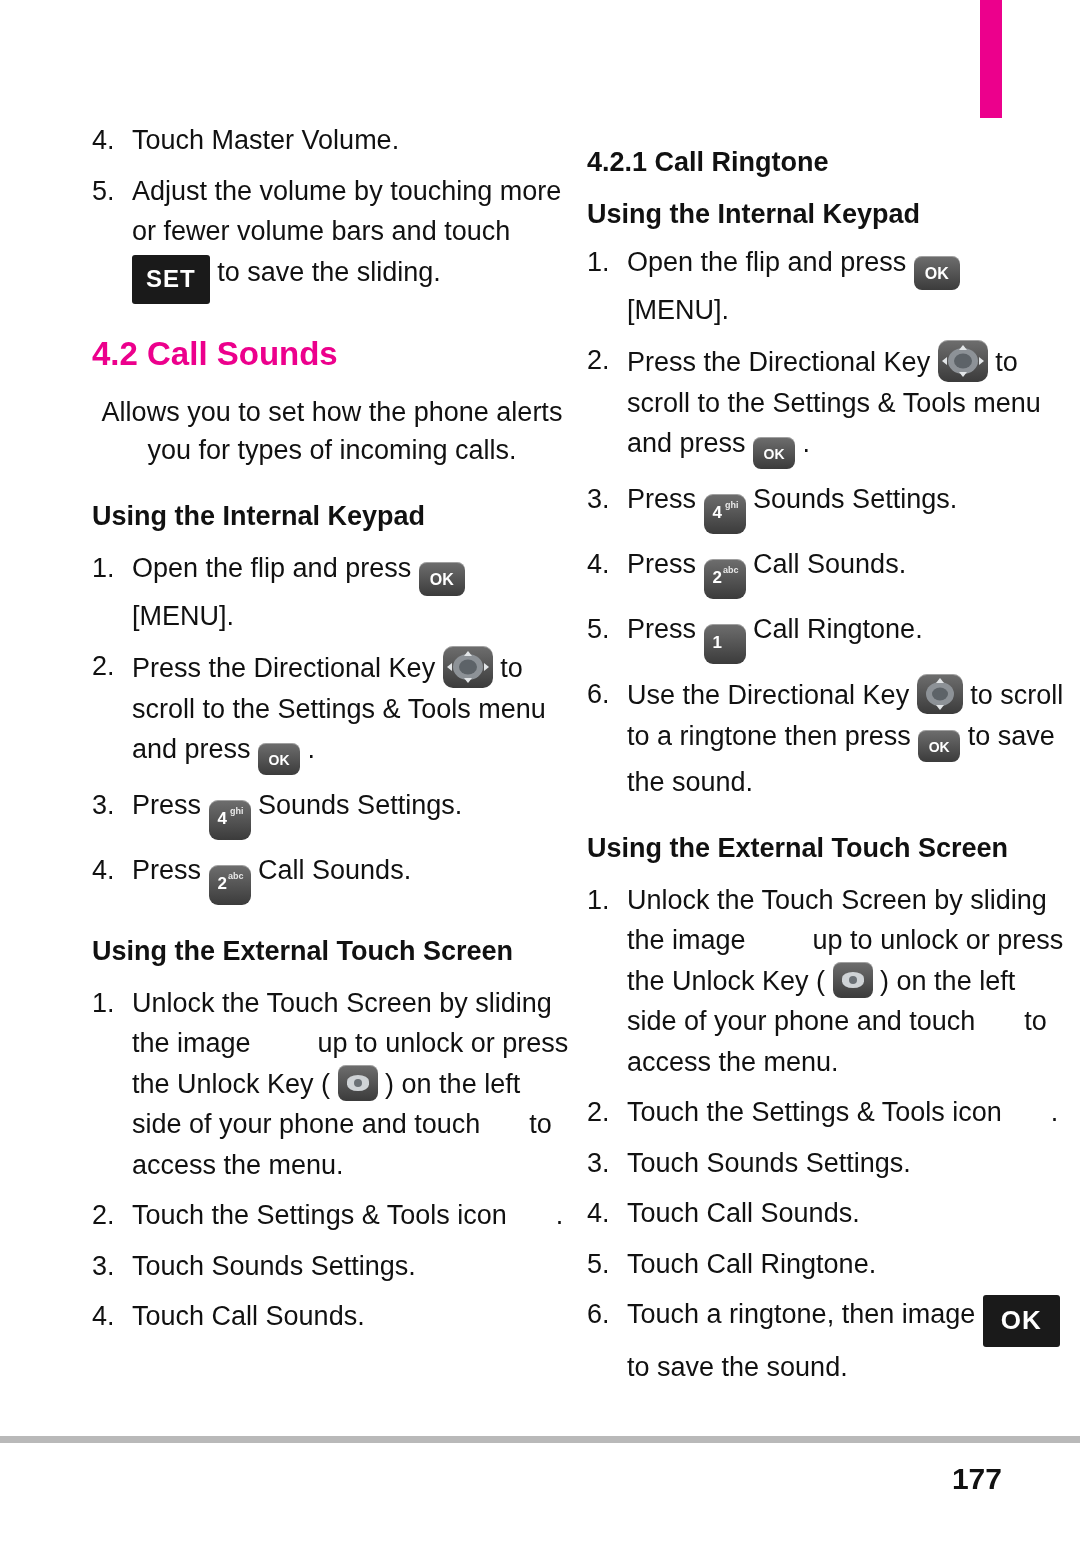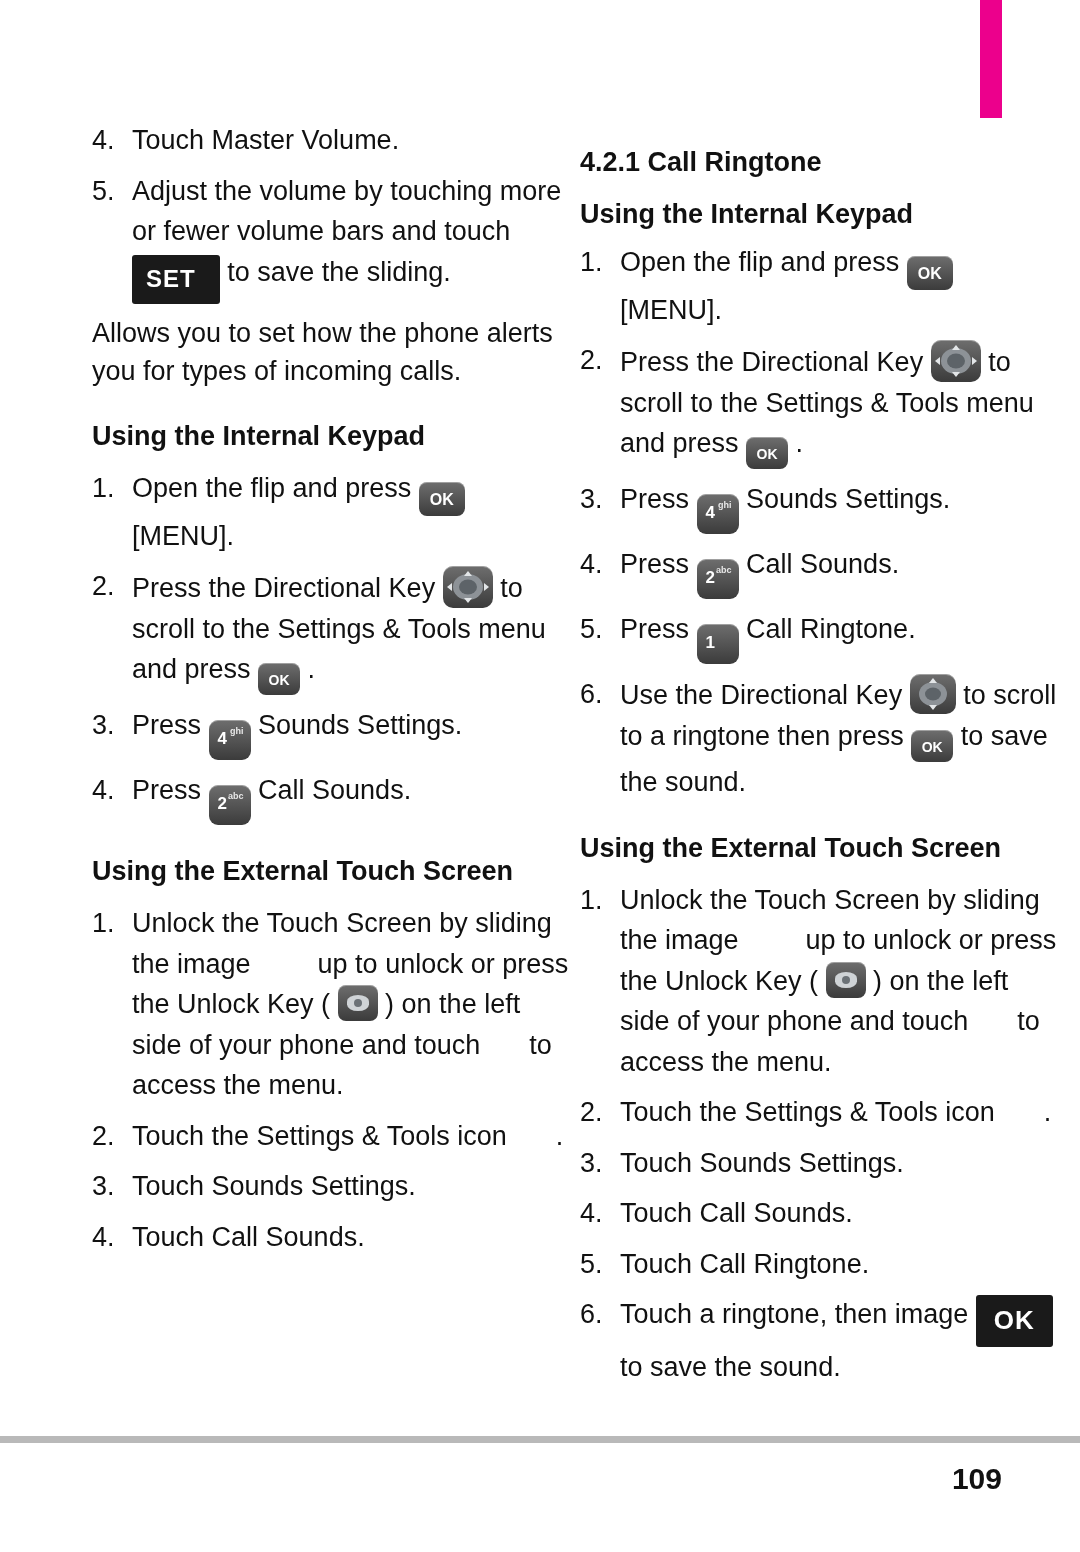--- a/index.html
+++ b/index.html
@@ -28,21 +28,21 @@
     width: 1080px;
     height: 1300px;
     display: flex;
     gap: 0px;
   }
   .col {
     width: 480px;
     padding: 0 0 0 0;
   }
   .col-left { margin-left: 92px; }
-  .col-right { margin-left: 8px; }
+  .col-right { margin-left: 15px; }
 
   h2.section-title {
     color: #ec008c;
     font-size: 33px;
     font-weight: bold;
     margin: 30px 0 20px 0;
     line-height: 1.2;
   }
   h3.sub-title {
     font-size: 27px;
@@ -53,20 +53,21 @@
   h3.sub-title-tight {
     font-size: 27px;
     font-weight: bold;
     margin: 18px 0 10px 0;
     line-height: 1.25;
   }
   p.body {
     font-size: 27px;
     line-height: 1.42;
     margin: 0 0 10px 0;
+    text-align: center;
   }
   ol.steps {
     list-style: none;
     margin: 0;
     padding: 0;
   }
   ol.steps > li {
     font-size: 27px;
     line-height: 1.5;
     margin: 0 0 10px 0;
@@ -108,21 +109,21 @@
     vertical-align: -7px;
   }
   .key-set {
     display: inline-block;
     vertical-align: -6px;
     background: #1a1a1a;
     color: #ffffff;
     font-weight: bold;
     font-size: 24px;
     letter-spacing: 1px;
-    padding: 6px 24px 7px 14px;
+    padding: 6px 14px 7px 14px;
     border-radius: 3px;
   }
   .key-okbox {
     display: inline-block;
     vertical-align: -6px;
     background: #1a1a1a;
     color: #ffffff;
     font-weight: bold;
     font-size: 26px;
     letter-spacing: 1px;
@@ -216,20 +217,21 @@
 
     <ol class="steps">
       <li>
         <span class="num">4.</span><span>Touch </span><b>Master Volume</b><span>.</span>
       </li>
       <li>
         <span class="num">5.</span><span>Adjust the volume by touching more or fewer volume bars and touch </span><span class="key-set">SET</span><span> to save the sliding.</span>
       </li>
     </ol>
 
+    <h2 class="section-title">4.2 Call Sounds</h2>
 
     <p class="body">Allows you to set how the phone alerts you for types of incoming calls.</p>
 
     <h3 class="sub-title">Using the Internal Keypad</h3>
 
     <ol class="steps">
       <li>
         <span class="num">1.</span><span>Open the flip and press </span><span class="key key-ok">OK</span><span> </span><b>[MENU]</b><span>.</span>
       </li>
       <li>
@@ -328,13 +330,13 @@
       </li>
       <li>
         <span class="num">6.</span><span>Touch a ringtone, then image </span><span class="key-okbox">OK</span><span> to save the sound.</span>
       </li>
     </ol>
 
   </div>
 </div>
 
 <div class="footer-rule"></div>
-<div class="page-num">109</div>
+<div class="page-num">177</div>
 
 </body></html>

